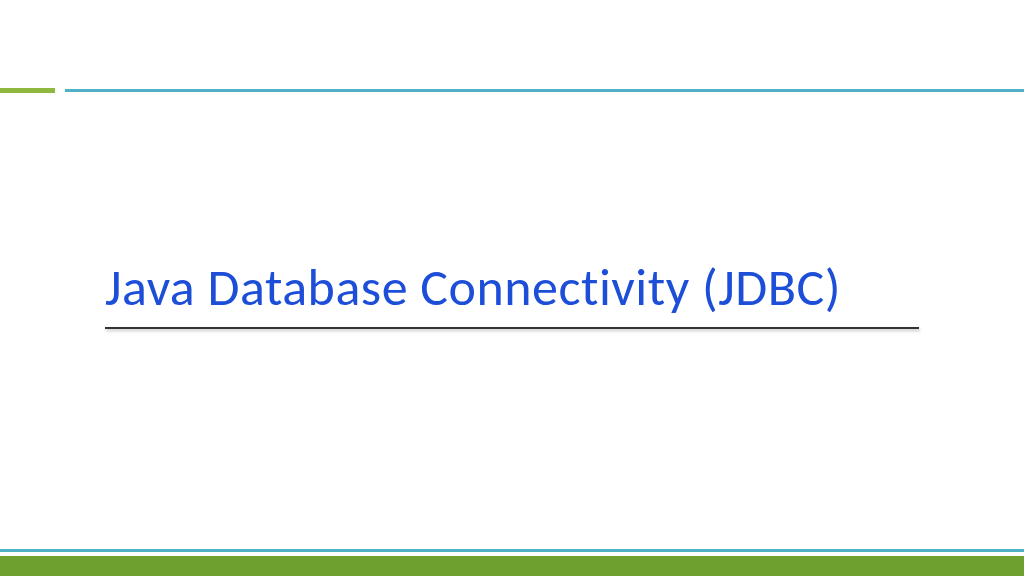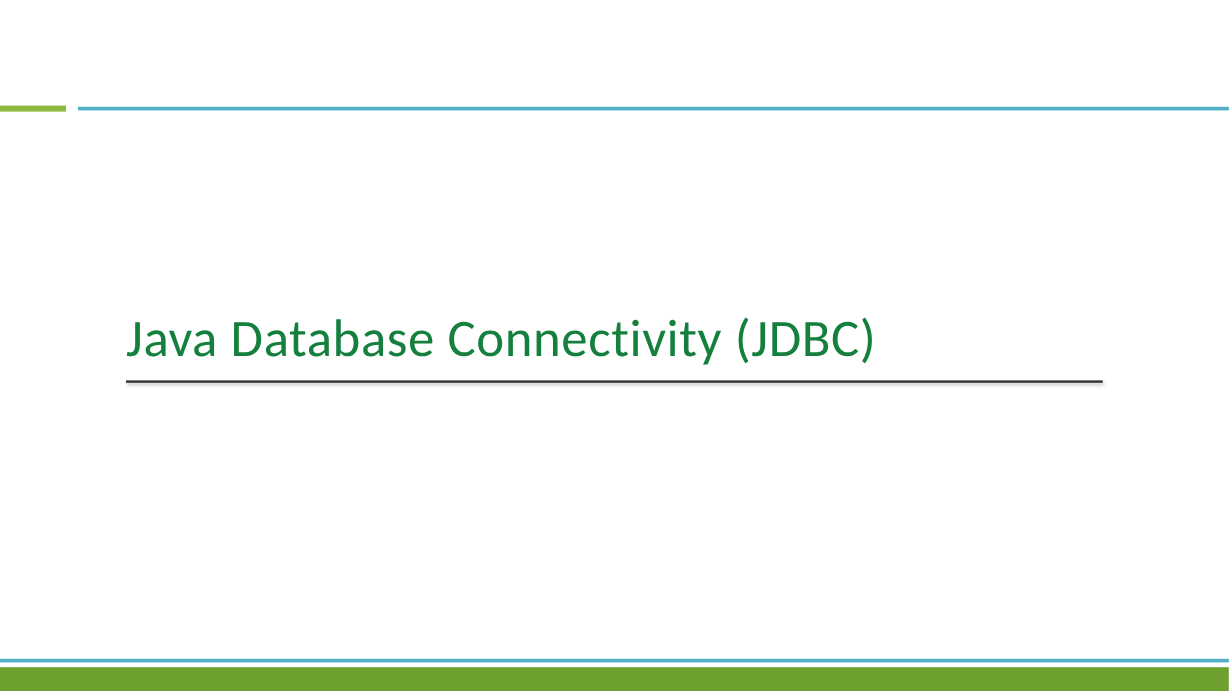--- a/index.html
+++ b/index.html
@@ -40,23 +40,23 @@
     }
     
     .title-container {
       position: absolute;
       top: 255px;
       left: 105px;
       right: 105px;
     }
     
     .slide-title {
-      font-size: 44px;
+      font-size: 52px;
       font-weight: 400;
-      color: #15803d;
+      color: #1d4ed8;
       letter-spacing: 0.5px;
       padding-bottom: 8px;
     }
     
     .title-underline {
       height: 2px;
       background: #333333;
       box-shadow: 1px 2px 3px rgba(0,0,0,0.25);
     }
     

